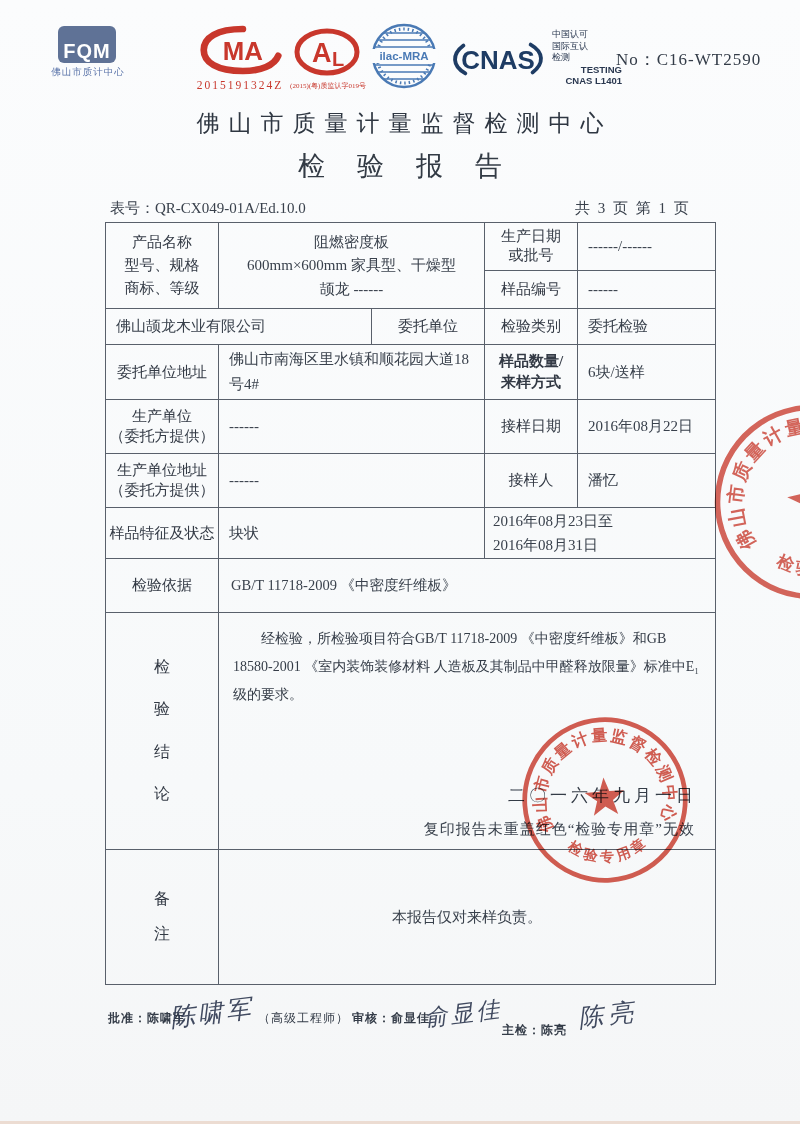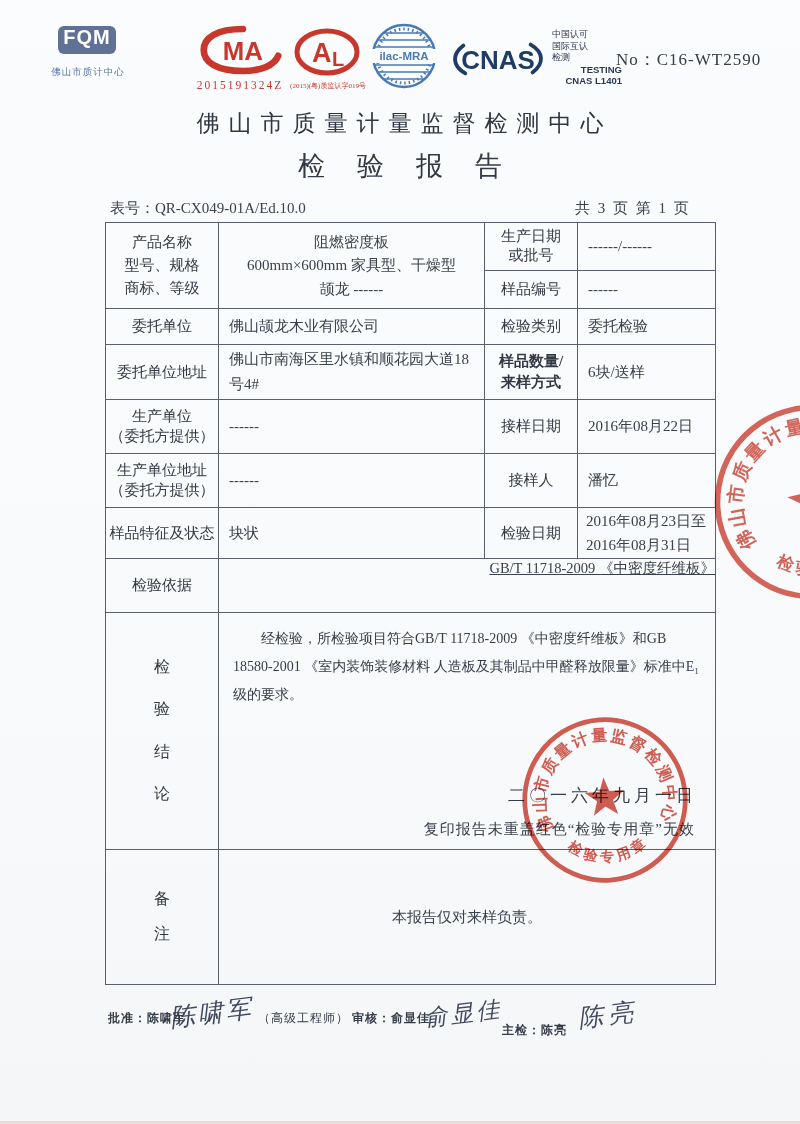--- a/index.html
+++ b/index.html
@@ -8,22 +8,22 @@
     width:800px;height:1124px;
     background:linear-gradient(180deg,#fbfcfd 0%,#f7f9fa 70%,#f5f6f7 100%);
     overflow:hidden;
     font-family:"Liberation Serif","DejaVu Serif",serif;
     color:#39414c;
   }
   .page::after{content:"";position:absolute;left:0;bottom:0;width:100%;height:3px;background:#ecdcd2;}
 
   
   .abs{position:absolute;}
-  .fqm-box{left:58px;top:26px;width:58px;height:28px;background:#5f7296;border-radius:6px;
-    display:flex;align-items:flex-start;justify-content:center;color:#fff;font-weight:bold;
+  .fqm-box{left:58px;top:26px;width:58px;height:37px;background:#5f7296;border-radius:6px;
+    display:flex;align-items:flex-end;justify-content:center;color:#fff;font-weight:bold;
     font-size:20px;letter-spacing:1px;font-family:"Liberation Sans",sans-serif;}
   .fqm-cap{left:44px;top:66px;width:88px;text-align:center;font-size:9.5px;color:#5872a8;letter-spacing:1px;}
   .logo-cap{color:#c8372c;text-align:center;}
   .cma-cap{left:190px;top:79px;width:100px;font-size:11.5px;letter-spacing:2px;}
   .cal-cap{left:283px;top:81px;width:90px;font-size:7px;letter-spacing:0;}
   .cnas-lines{left:552px;top:29px;width:70px;font-size:9px;line-height:11.5px;color:#2a3850;
     font-family:"Liberation Sans",sans-serif;}
   .cnas-lines .b{font-weight:bold;font-size:9.5px;text-align:right;}
   .report-no{left:616px;top:48px;font-size:17px;color:#333c48;letter-spacing:1px;}
 
@@ -49,21 +49,21 @@
   .lab{display:flex;flex-direction:column;align-items:center;justify-content:space-evenly;
     text-align:center;color:#333a45;}
   .lab1{display:flex;align-items:center;justify-content:center;text-align:center;color:#333a45;}
   .val{display:flex;align-items:center;padding-left:10px;}
   .valc{display:flex;flex-direction:column;align-items:center;justify-content:space-evenly;text-align:center;}
   .val2{display:flex;flex-direction:column;justify-content:center;padding-left:8px;line-height:24px;}
   .sub{display:flex;flex-direction:column;}
   .subrow{display:flex;flex:1;border-bottom:1.3px solid var(--line);box-sizing:border-box;}
   .subrow:last-child{border-bottom:none;}
   .wrapval{padding:4px 10px;display:flex;flex-direction:column;justify-content:center;line-height:25px;}
-  .basis-lines{display:flex;flex-direction:row;justify-content:flex-end;padding-left:12px;font-size:14.5px;text-decoration:underline;}
+  .basis-lines{display:flex;flex-direction:column;justify-content:center;padding-left:12px;font-size:14.5px;}
   .vert-label{font-size:16px;}
 
   
   .concl{position:relative;padding:12px 14px 0 14px;box-sizing:border-box;}
   .concl-p{font-size:14px;line-height:28px;text-indent:2em;color:#353d48;}
   .concl-date{position:absolute;right:18px;bottom:42px;font-size:17px;letter-spacing:4px;color:#343c47;margin-left:19px;}
   .concl-note{position:absolute;right:20px;bottom:10px;font-size:15px;letter-spacing:1px;color:#3a424d;}
   .remark-val{display:flex;align-items:center;justify-content:center;}
 
   
@@ -173,22 +173,22 @@
           <div class="val" style="flex:1;">------/------</div>
         </div>
         <div class="subrow">
           <div class="c w3 lab1">样品编号</div>
           <div class="val" style="flex:1;">------</div>
         </div>
       </div>
     </div>
 
     <div class="trow" style="height:36px;">
+      <div class="c w2 val">佛山颉龙木业有限公司</div>
       <div class="c w1 lab1">委托单位</div>
-      <div class="c w2 val">佛山颉龙木业有限公司</div>
       <div class="c w3 lab1">检验类别</div>
       <div class="c w4 val">委托检验</div>
     </div>
 
     <div class="trow" style="height:55px;">
       <div class="c w1 lab1">委托单位地址</div>
       <div class="c w2 wrapval">佛山市南海区里水镇和顺花园大道18号4#</div>
       <div class="c w3 lab" style="padding:5px 0;font-weight:bold;">
         <div>样品数量/</div>
         <div>来样方式</div>
@@ -212,21 +212,20 @@
         <div>（委托方提供）</div>
       </div>
       <div class="c w2 val">------</div>
       <div class="c w3 lab1">接样人</div>
       <div class="c w4 val">潘忆</div>
     </div>
 
     <div class="trow" style="height:51px;">
       <div class="c w1 lab1" style="letter-spacing:0;">样品特征及状态</div>
       <div class="c w2 val">块状</div>
-      <div class="c w3 lab1">检验日期</div>
       <div class="c w4 val2">
         <div>2016年08月23日至</div>
         <div>2016年08月31日</div>
       </div>
     </div>
 
     <div class="trow" style="height:54px;">
       <div class="c w1 lab1">检验依据</div>
       <div class="c basis-lines" style="flex:1;">
         <div>GB/T 11718-2009 《中密度纤维板》</div>

